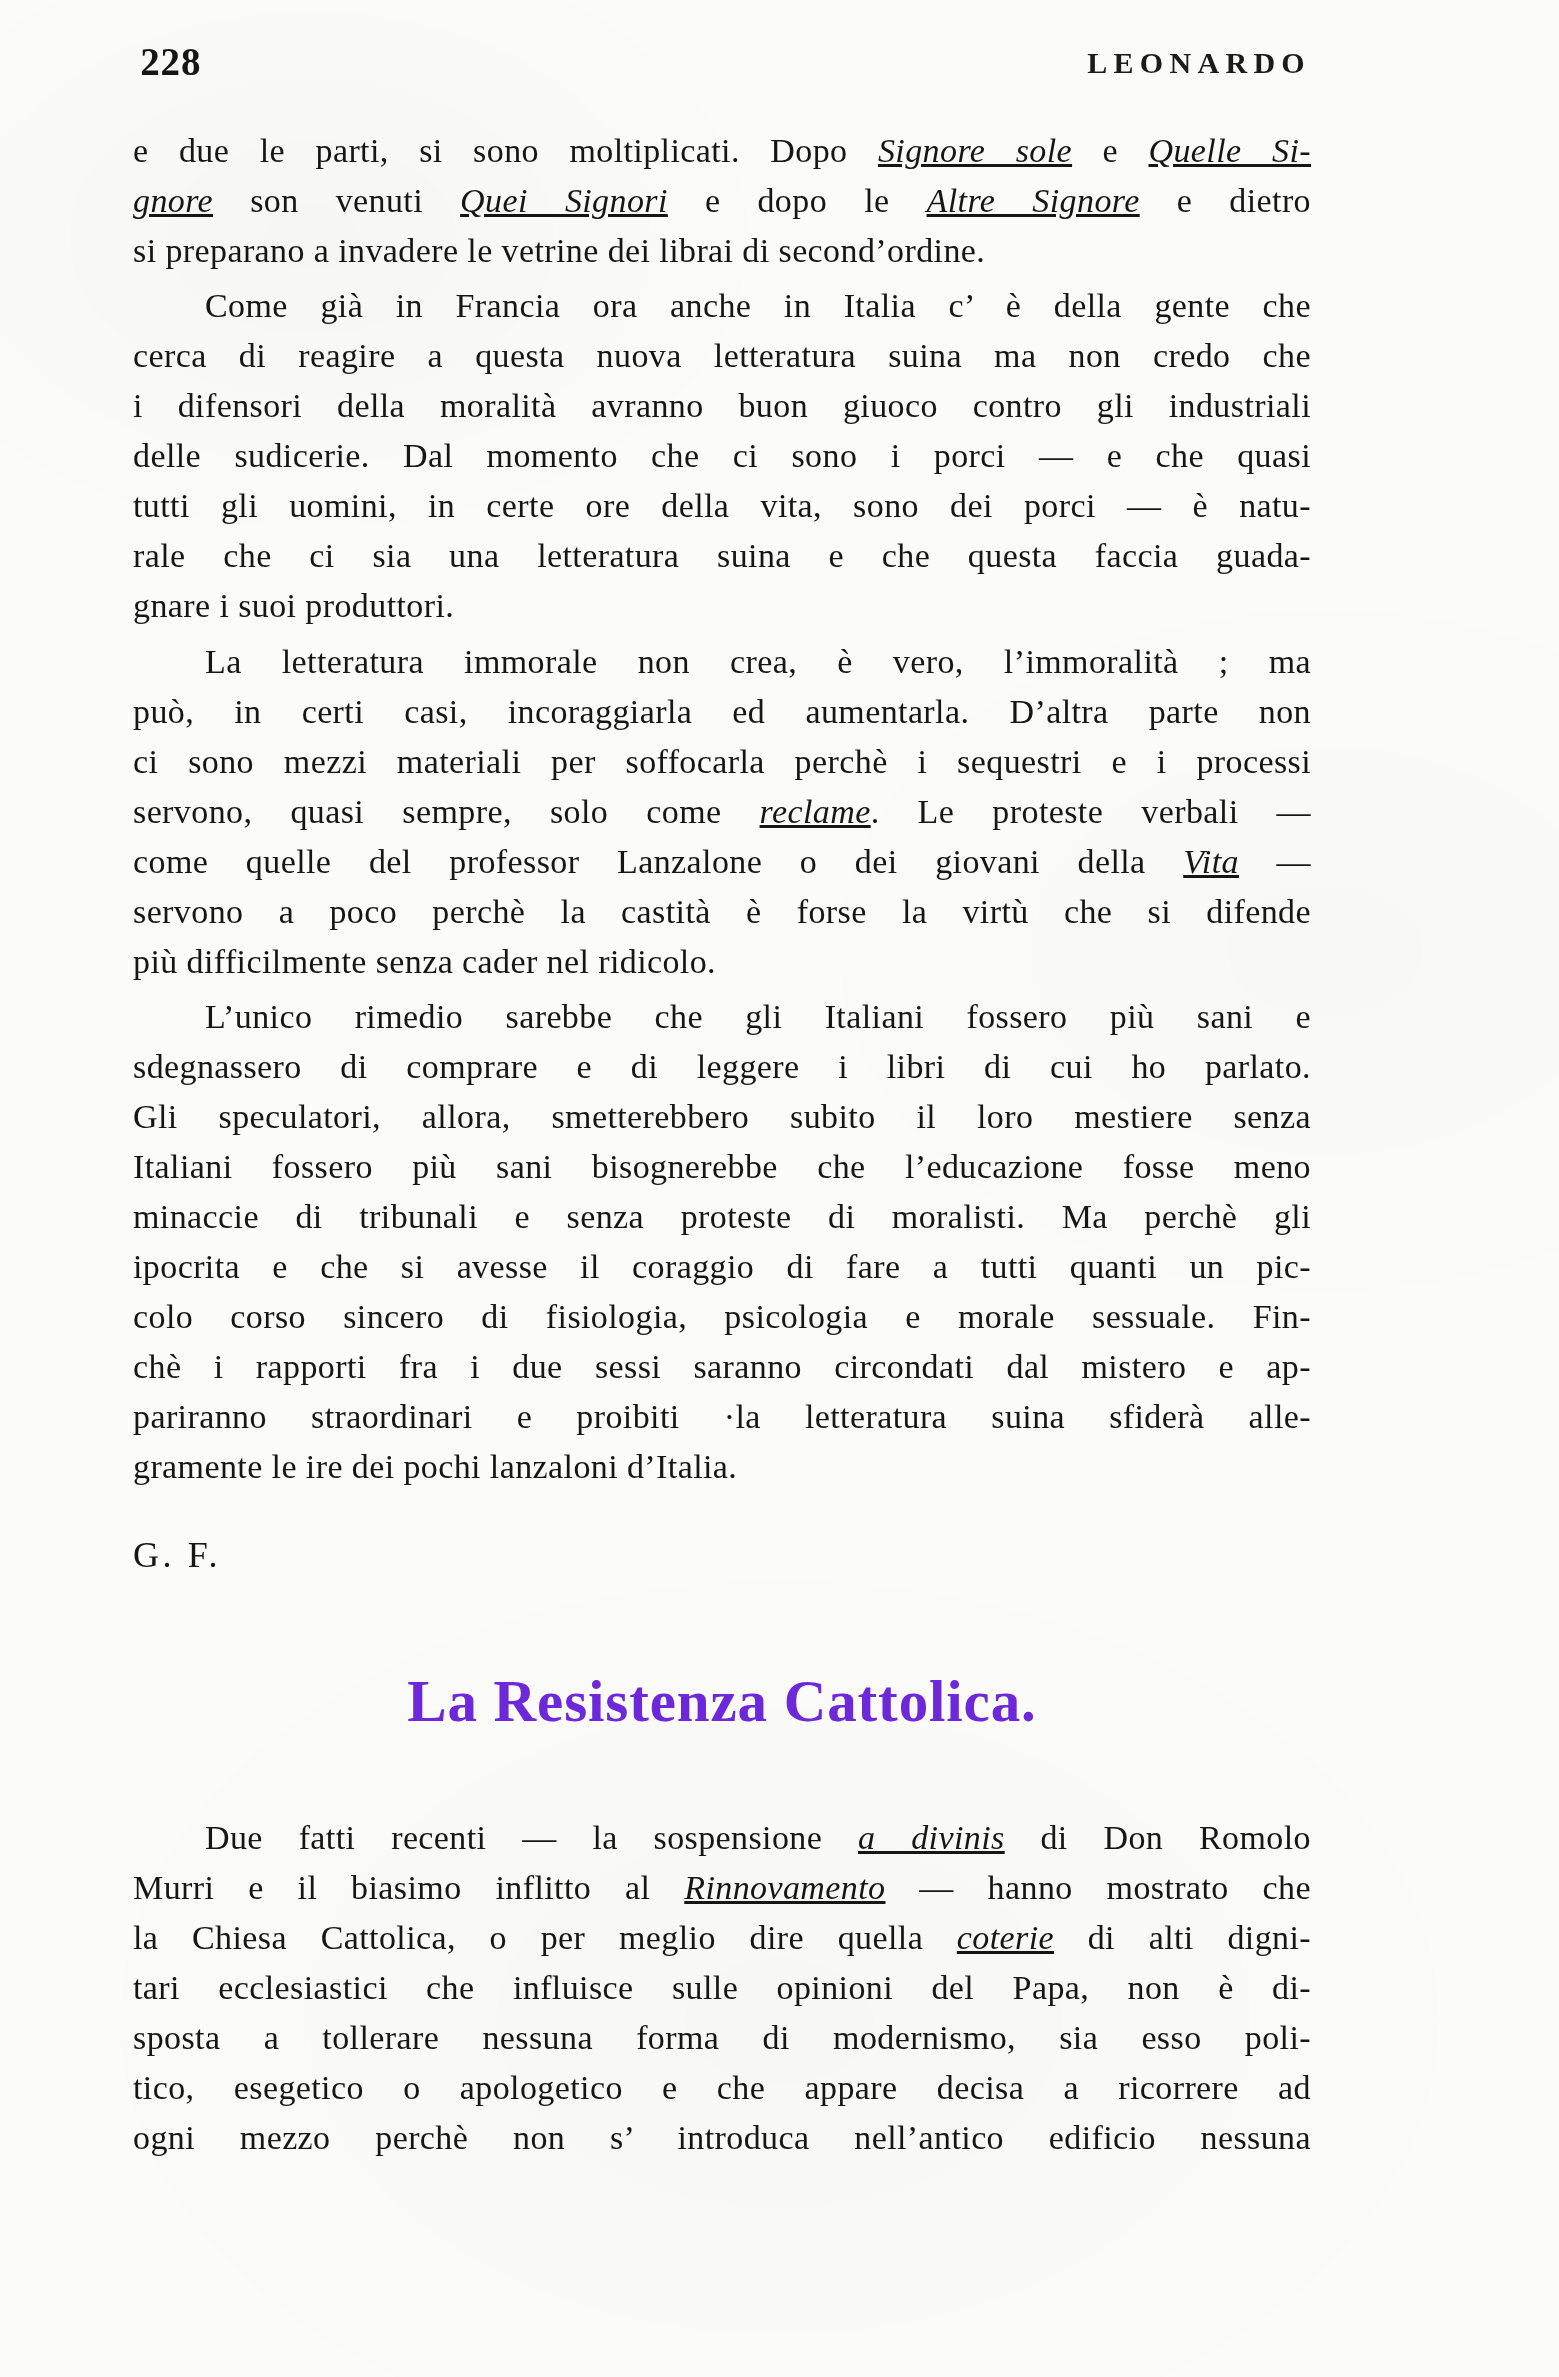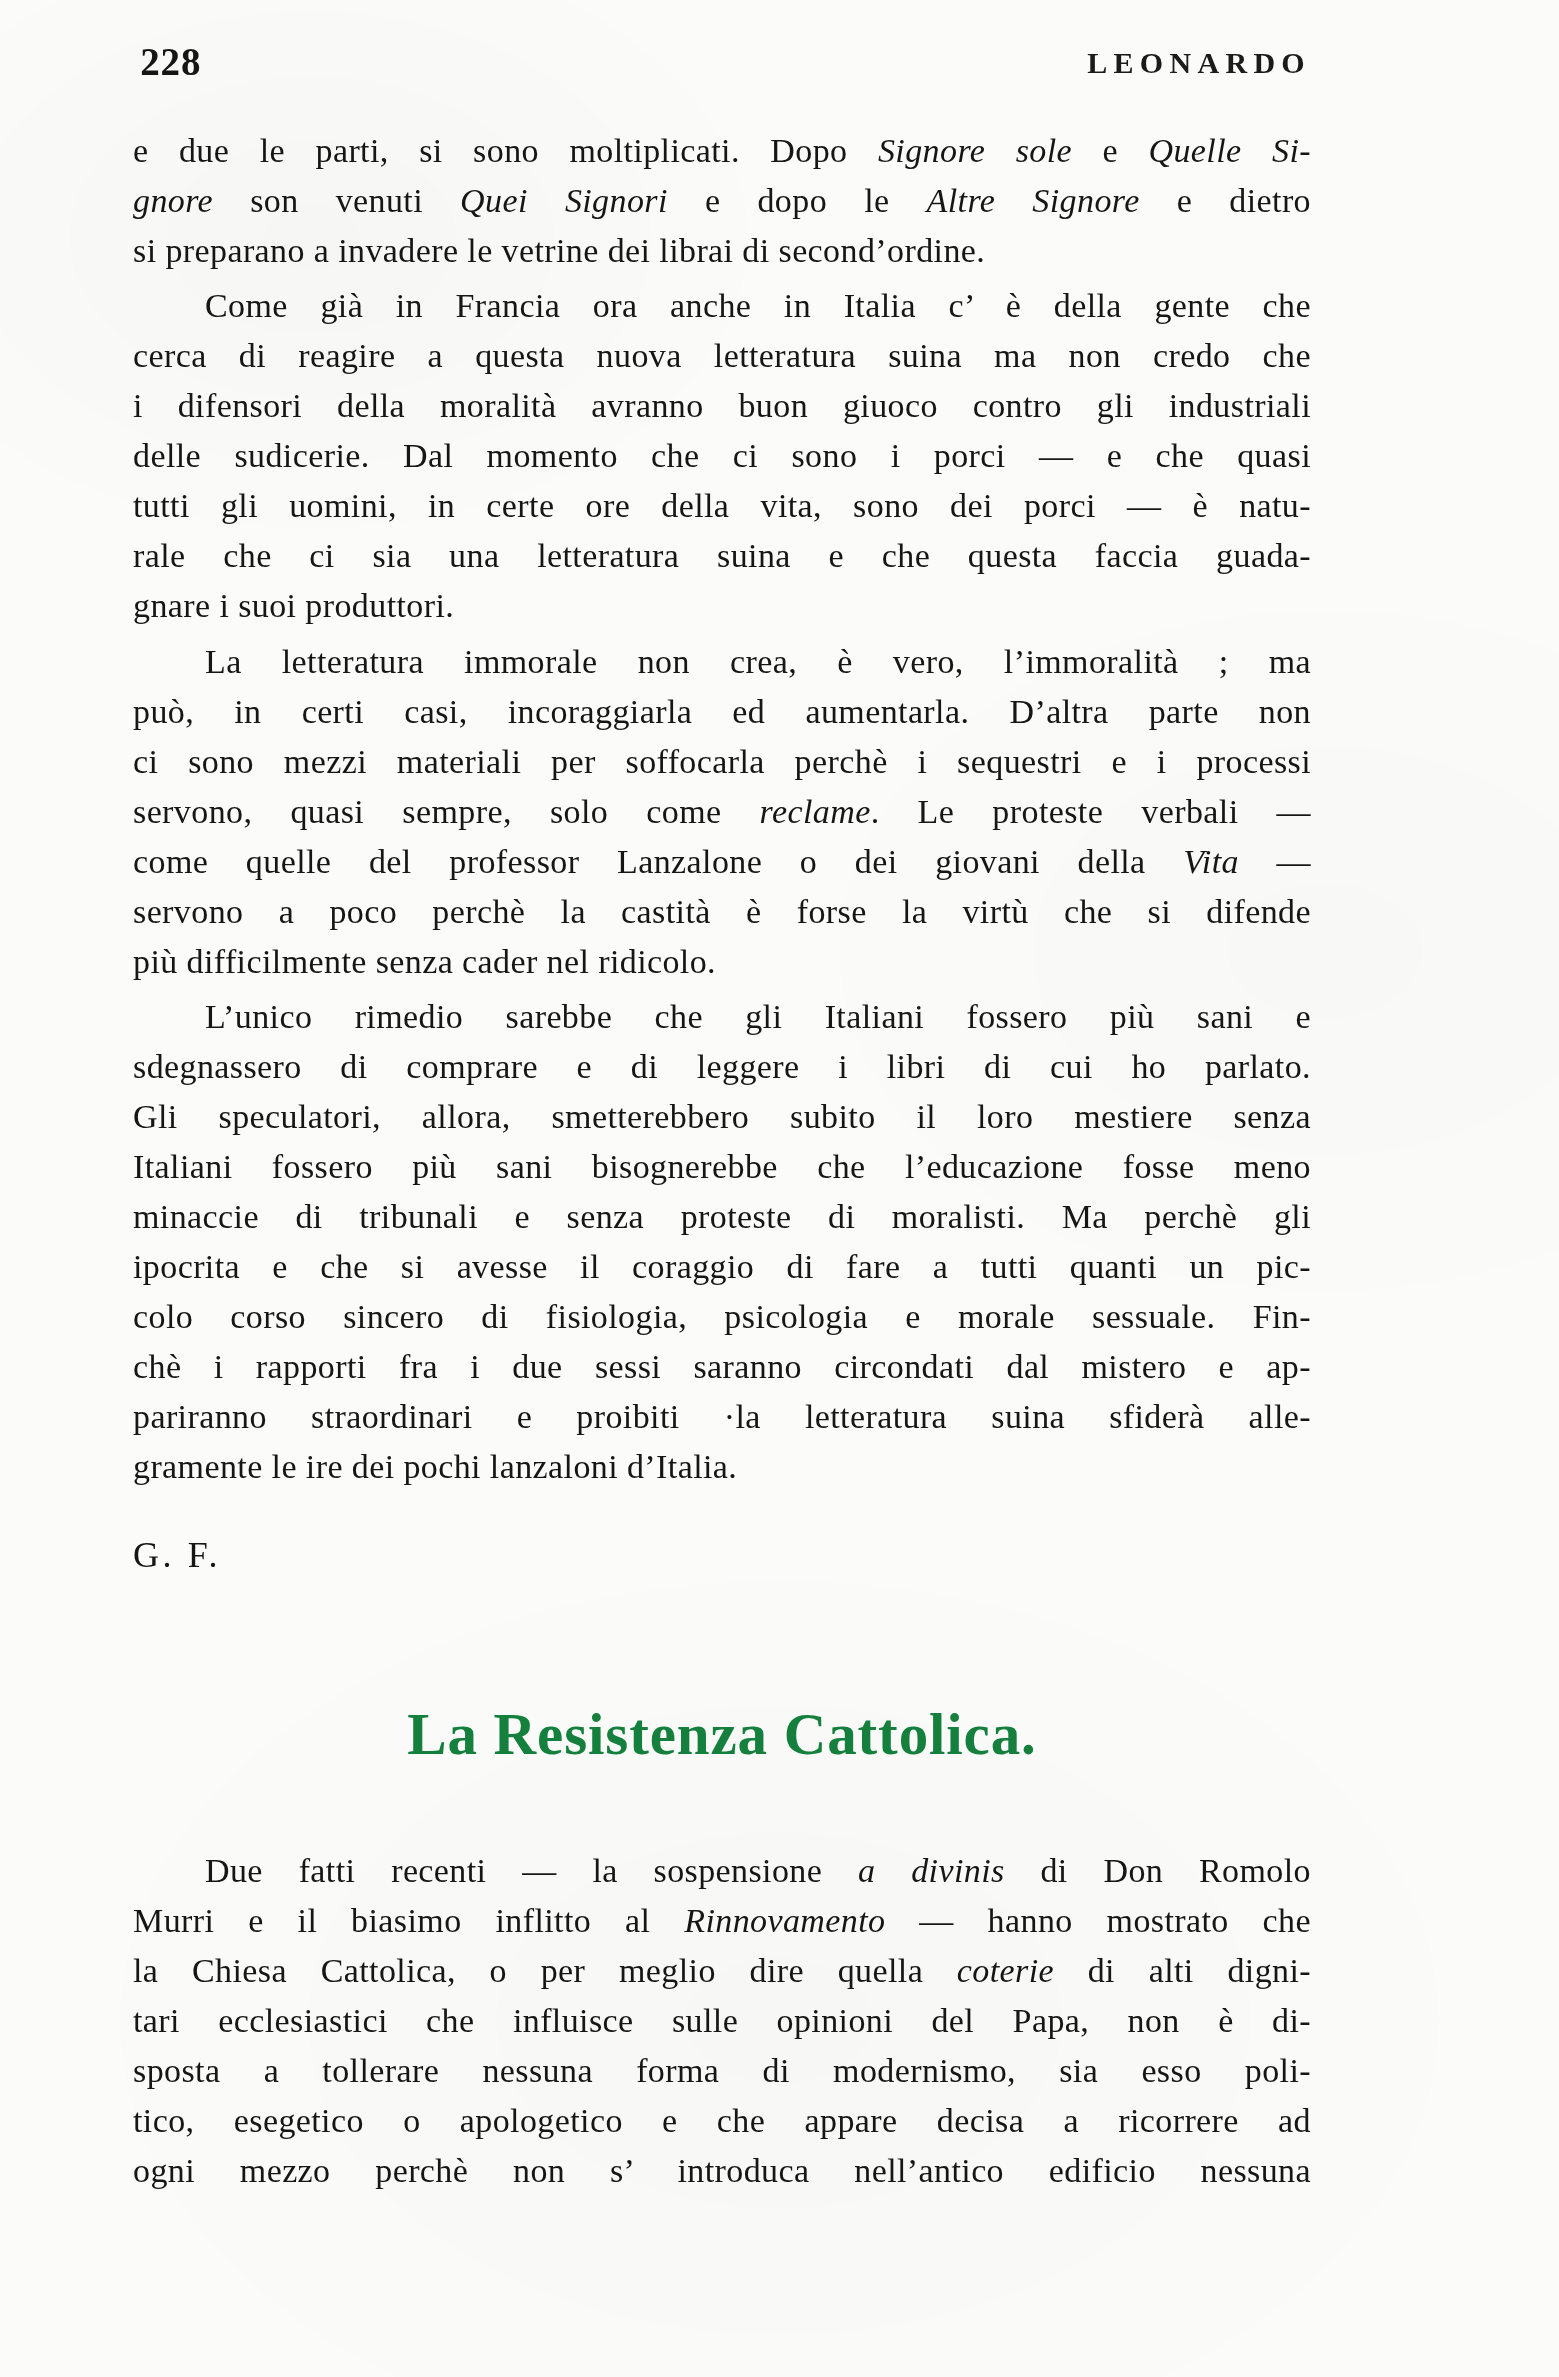--- a/index.html
+++ b/index.html
@@ -63,38 +63,38 @@
   .para { margin: 0 0 5.4px 0; }
   .line {
     height: 50px;
     line-height: 50px;
     white-space: normal;
     overflow: hidden;
   }
   .jl { text-align: justify; text-align-last: justify; text-justify: inter-word; }
   .ll { text-align: left; text-align-last: left; }
   .ind { text-indent: 72px; }
-  i { font-style: italic; }
+  i { font-style: italic; text-decoration: underline; }
   .signature {
     margin-top: 38px;
     height: 50px;
     line-height: 50px;
     padding-right: 97px;
     font-size: 36px;
     letter-spacing: 3.6px;
   }
   .section-heading {
-    margin-top: 117px;
+    margin-top: 84px;
     height: 75px;
     line-height: 75px;
     text-align: center;
     font-size: 59px;
     font-weight: bold;
     letter-spacing: 0.9px;
-    color: #15803d;
+    color: #6d28d9;
   }
   .second-article { margin-top: 74px; }
 </style>
 </head>
 <body>
 
 <div class="page">
 
   <div class="header">
     <span class="page-number">228</span>

